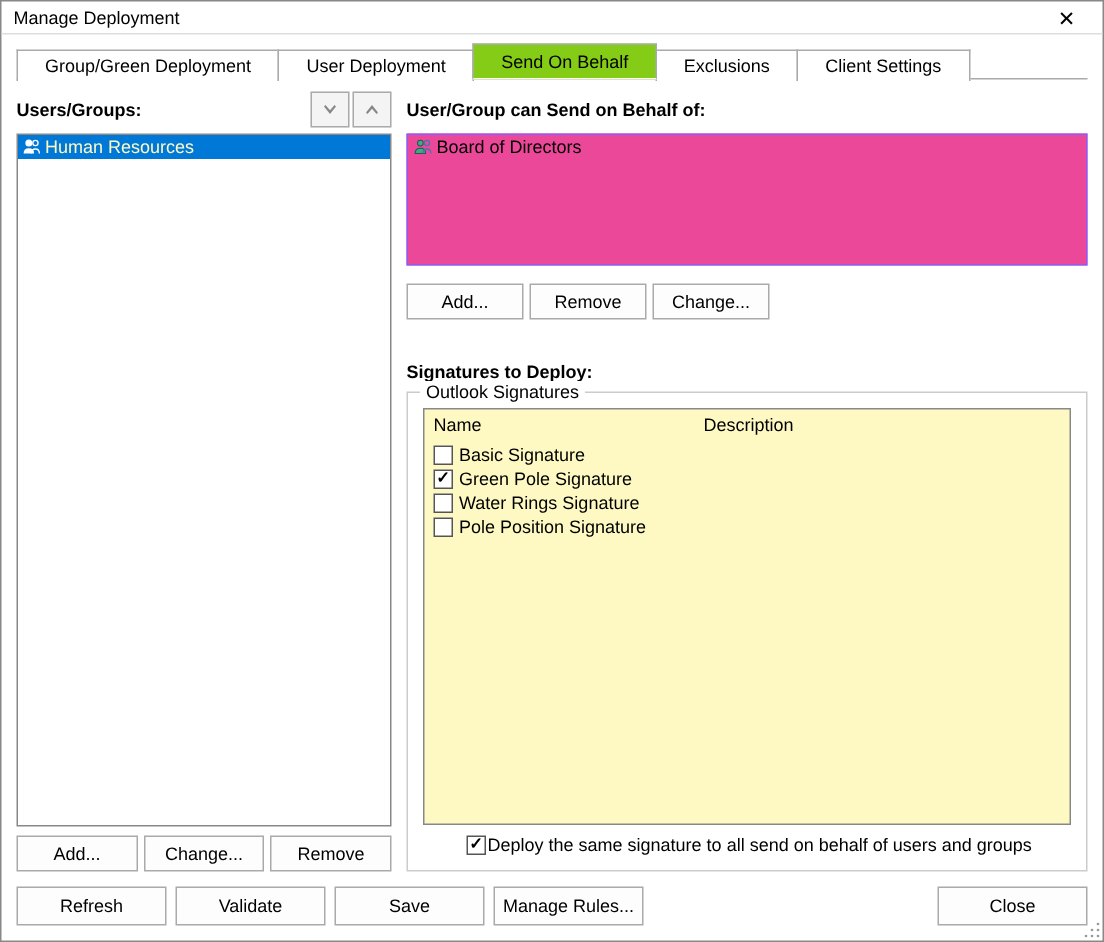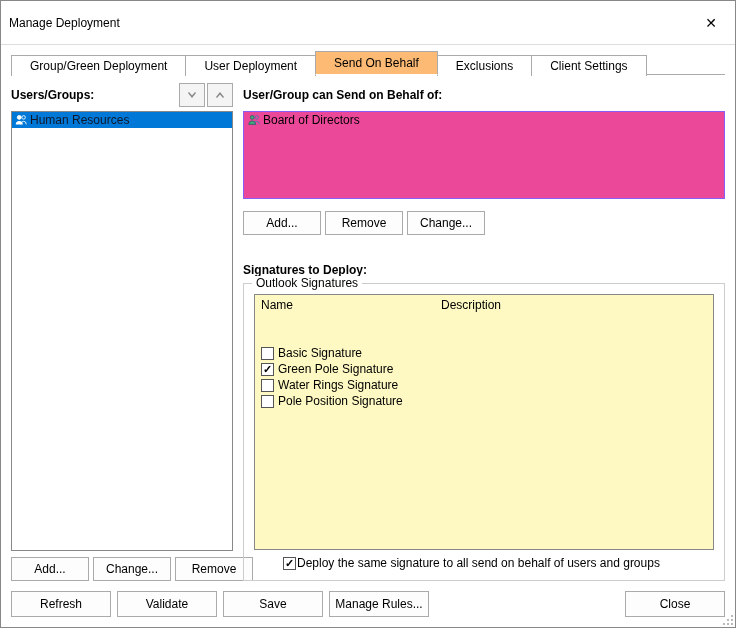--- a/index.html
+++ b/index.html
@@ -15,21 +15,21 @@
   }
   .window {
     width: 736px;
     height: 628px;
     border: 1px solid #888;
     display: flex;
     flex-direction: column;
     background: #fff;
   }
   .titlebar {
-    height: 44px;
+    height: 22px;
     display: flex;
     align-items: center;
     justify-content: space-between;
     padding: 0 4px 0 8px;
     border-bottom: 1px solid #ddd;
   }
   .titlebar-title { font-size: 12px; }
   .titlebar-close {
     width: 40px;
     height: 28px;
@@ -57,40 +57,40 @@
     border-bottom: none;
     padding: 3px 18px;
     font-size: 12px;
     background: #fff;
     margin-right: -1px;
     position: relative;
     top: 1px;
     cursor: default;
   }
   .tab.active {
-    background: #fdba74;
+    background: #84cc16;
     z-index: 2;
     border-bottom: 1px solid #fff;
     top: 0px;
     padding-top: 4px;
     padding-bottom: 4px;
   }
   .tabline {
     border-top: 1px solid #aaa;
     margin-top: -1px;
   }
   .tabcontent {
     flex: 1;
     display: flex;
     gap: 10px;
     padding-top: 8px;
     min-height: 0;
   }
   .left-panel {
-    width: 222px;
+    width: 250px;
     display: flex;
     flex-direction: column;
   }
   .panel-header {
     display: flex;
     align-items: center;
     justify-content: space-between;
     font-weight: bold;
     margin-bottom: 4px;
     height: 24px;
@@ -114,21 +114,21 @@
     overflow: auto;
   }
   .listbox-item {
     display: flex;
     align-items: center;
     padding: 1px 2px;
     gap: 2px;
   }
   .listbox-item.selected {
     background: #0078d7;
-    color: #0f172a;
+    color: #fef9c3;
   }
   .person-icon {
     width: 14px;
     height: 14px;
     flex-shrink: 0;
   }
   .btn-row {
     display: flex;
     gap: 4px;
     margin-top: 6px;
@@ -192,21 +192,21 @@
     flex-direction: column;
     min-height: 0;
   }
   .sig-header {
     display: flex;
     padding: 3px 6px;
     font-size: 12px;
   }
   .sig-col-name { width: 180px; }
   .sig-col-desc { flex: 1; }
-  .sig-body { flex: 1; padding: 2px 6px; overflow: auto; margin-top: 28px; }
+  .sig-body { flex: 1; padding: 2px 6px; overflow: auto; }
   .sig-row {
     display: flex;
     align-items: center;
     gap: 4px;
     padding: 1px 0;
   }
   .checkbox {
     width: 13px;
     height: 13px;
     border: 1px solid #555;

